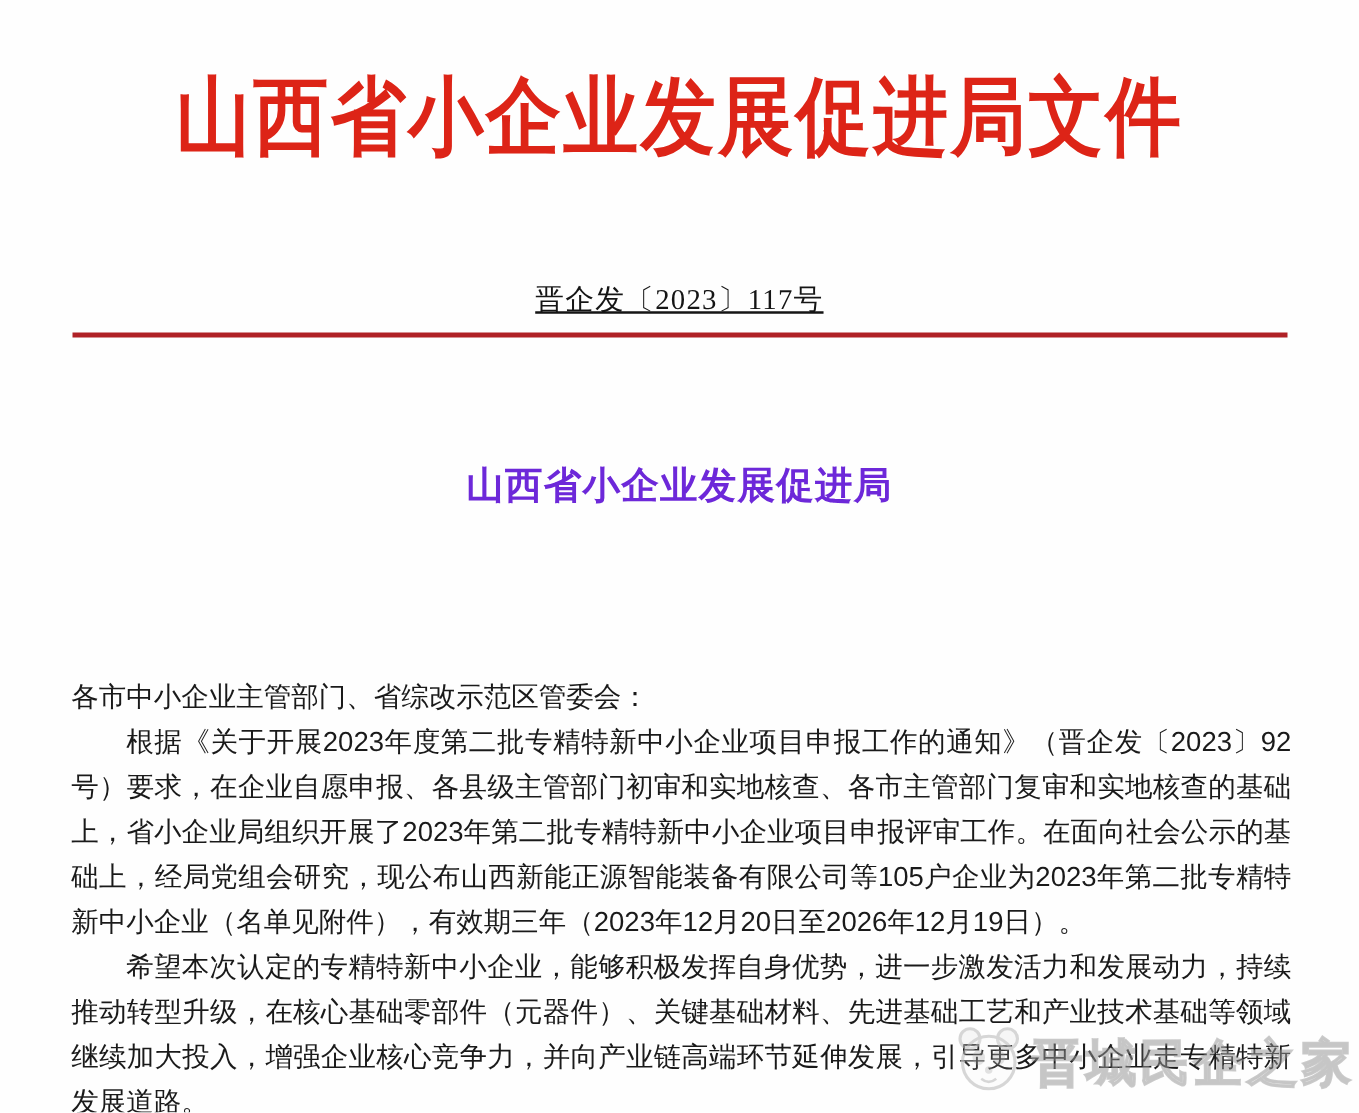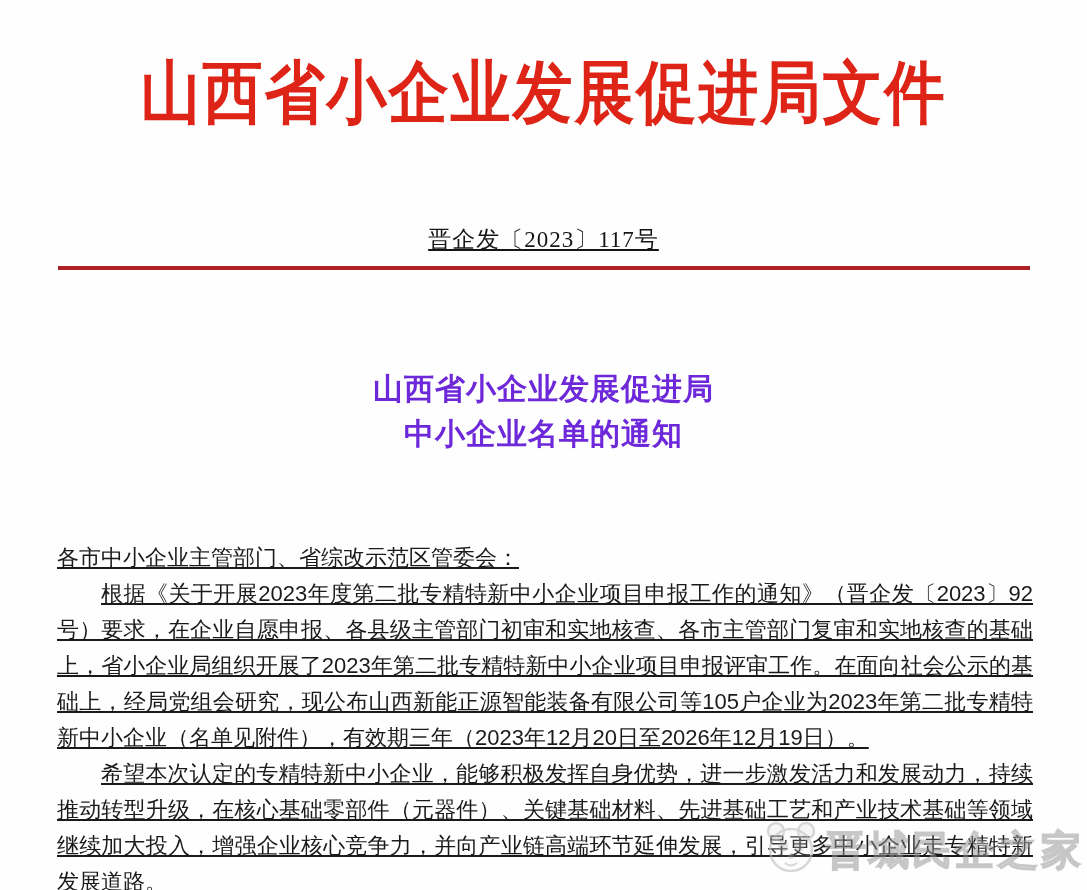--- a/index.html
+++ b/index.html
@@ -76,21 +76,21 @@
     position: absolute;
     top: 540px;
     left: 57px;
     width: 976px;
     font-size: 22px;
     line-height: 36px;
     color: #1a1a1a;
     text-align: justify;
     font-family: "Liberation Sans", "DejaVu Sans", sans-serif;
   }
-  .body-block p { margin: 0; text-indent: 2em; text-decoration: underline; }
+  .body-block p { margin: 0; text-indent: 2em; }
   .body-block .salutation { text-indent: 0; }
 
   
   .watermark {
     position: absolute;
     right: 3px;
     bottom: 12px;
     display: flex;
     align-items: flex-end;
     gap: 4px;
@@ -114,21 +114,20 @@
 <div class="page">
 
   <div class="banner">山西省小企业发展促进局文件</div>
 
   <div class="doc-number">晋企发〔2023〕117号</div>
 
   <div class="divider"></div>
 
   <div class="title-block">
     <div>山西省小企业发展促进局</div>
-    <div>中小企业名单的通知</div>
   </div>
 
   <div class="body-block">
     <p class="salutation">各市中小企业主管部门、省综改示范区管委会：</p>
     <p>根据《关于开展2023年度第二批专精特新中小企业项目申报工作的通知》（晋企发〔2023〕92号）要求，在企业自愿申报、各县级主管部门初审和实地核查、各市主管部门复审和实地核查的基础上，省小企业局组织开展了2023年第二批专精特新中小企业项目申报评审工作。在面向社会公示的基础上，经局党组会研究，现公布山西新能正源智能装备有限公司等105户企业为2023年第二批专精特新中小企业（名单见附件），有效期三年（2023年12月20日至2026年12月19日）。</p>
     <p>希望本次认定的专精特新中小企业，能够积极发挥自身优势，进一步激发活力和发展动力，持续推动转型升级，在核心基础零部件（元器件）、关键基础材料、先进基础工艺和产业技术基础等领域继续加大投入，增强企业核心竞争力，并向产业链高端环节延伸发展，引导更多中小企业走专精特新发展道路。</p>
   </div>
 
   <div class="watermark">
     <span>

